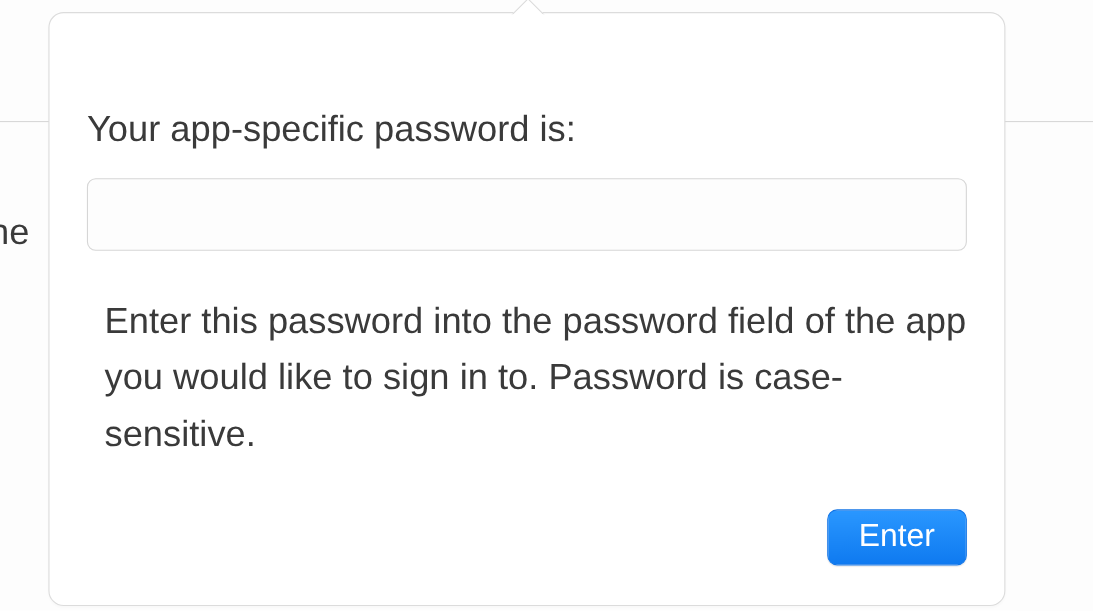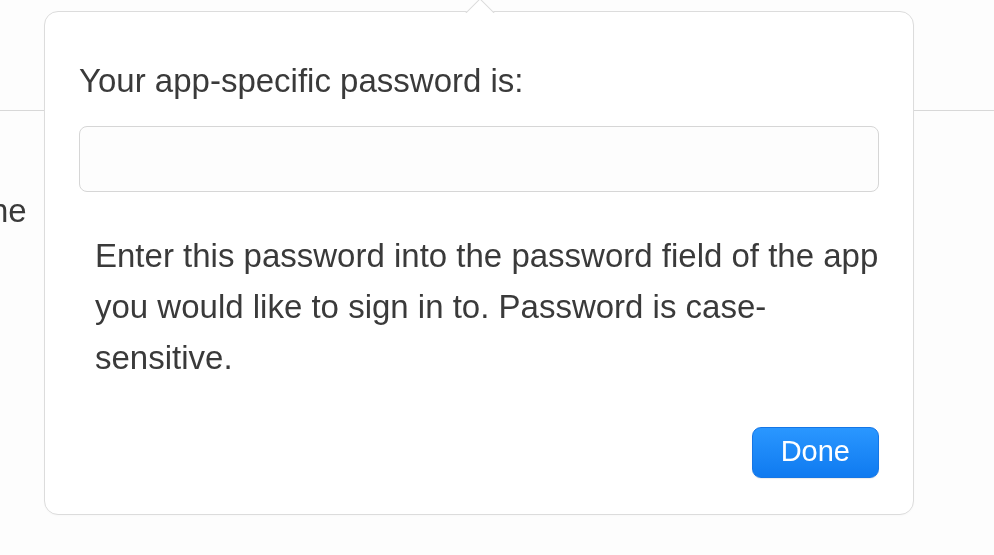--- a/index.html
+++ b/index.html
@@ -36,21 +36,21 @@
     }
     
     .popover {
       position: absolute;
       left: 44px;
       top: 11px;
       width: 870px;
       background: #ffffff;
       border: 1px solid #dcdcdc;
       border-radius: 14px;
-      padding: 50px 34px 36px 34px;
+      padding: 86px 34px 36px 34px;
       box-shadow: 0 1px 2px rgba(0,0,0,0.02);
     }
     
     .popover-arrow {
       position: absolute;
       top: -14px;
       left: 50%;
       transform: translateX(-50%);
       width: 40px;
       height: 15px;
@@ -124,15 +124,15 @@
 <div class="popover">
   <div class="popover-arrow"></div>
   
   <div class="popover-title">Your app-specific password is:</div>
   
   <input type="text" class="password-field" readonly="" value="" style="">
   
   <div class="instruction-text">Enter this password into the password field of the app you would like to sign in to. Password is case-sensitive.</div>
   
   <div class="button-row">
-    <button class="done-button">Done</button>
+    <button class="done-button">Enter</button>
   </div>
 </div>
 
 </body></html>

